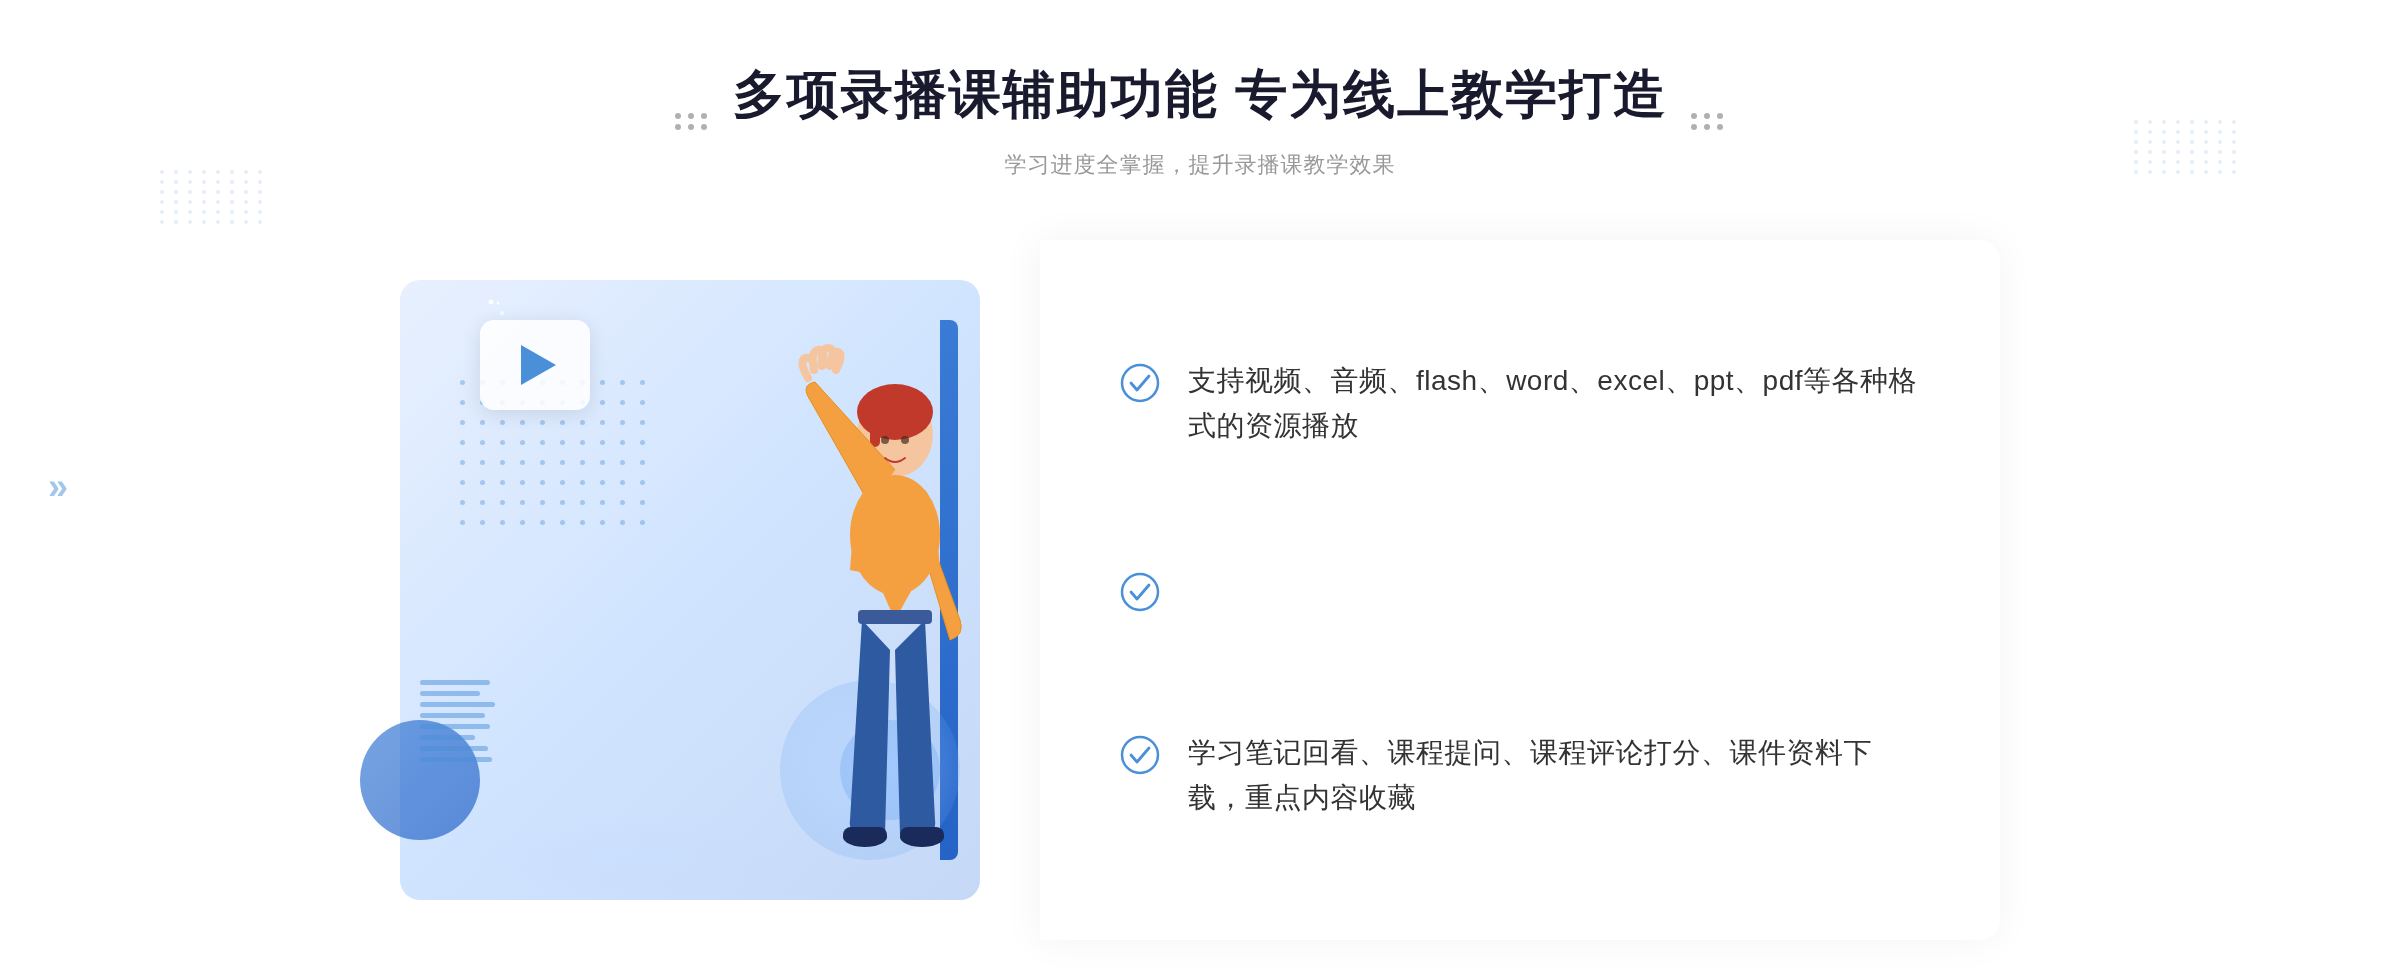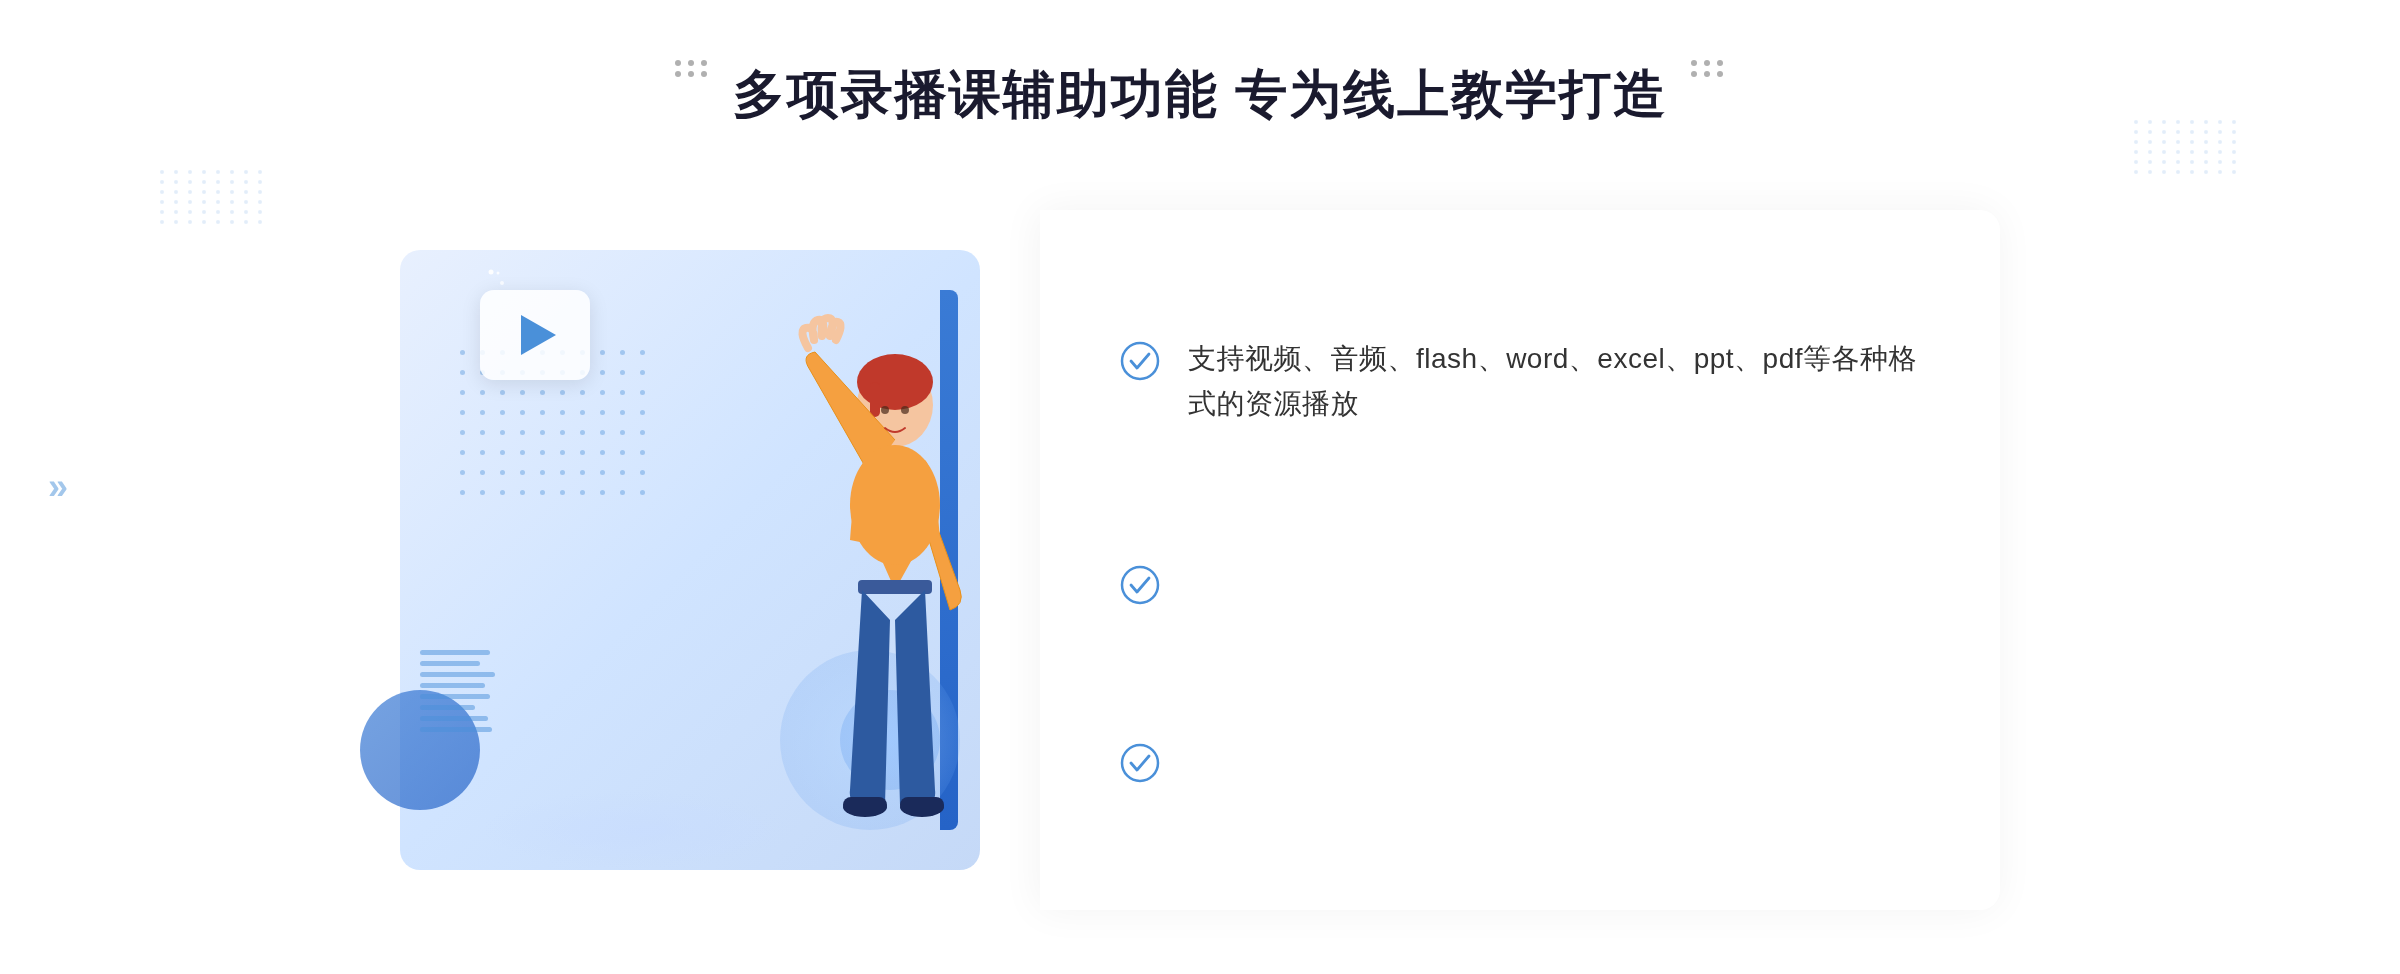--- a/index.html
+++ b/index.html
@@ -57,21 +57,21 @@
 
     
     .header-section {
       text-align: center;
       margin-bottom: 60px;
       position: relative;
     }
 
     .title-row {
       display: flex;
-      align-items: flex-start;
+      align-items: flex-end;
       justify-content: center;
       gap: 24px;
       margin-bottom: 20px;
     }
 
     .title-deco-group {
       display: grid;
       grid-template-columns: repeat(3, 8px);
       gap: 5px;
     }
@@ -327,20 +327,21 @@
 
       <div class="title-deco-group">
         <div class="title-deco-dot"></div>
           <div class="title-deco-dot"></div>
           <div class="title-deco-dot"></div>
         <div class="title-deco-dot"></div>
           <div class="title-deco-dot"></div>
           <div class="title-deco-dot"></div>
       </div>
     </div>
+    <p class="sub-title">学习进度全掌握，提升录播课教学效果</p>
   </div>
 
   <div class="content-area">
 
     <div class="illustration-area">
 
       <div class="bg-card"></div>
 
       <div class="blue-bar"></div>
 
@@ -517,20 +518,21 @@
         </div>
       </div>
 
       <div class="feature-item">
         <div class="check-icon">
           <svg viewBox="0 0 40 40" xmlns="http://www.w3.org/2000/svg">
             <circle cx="20" cy="20" r="18" fill="none" stroke="#4a90d9" stroke-width="2.5"></circle>
             <polyline points="11,20 17,27 29,13" fill="none" stroke="#4a90d9" stroke-width="2.8" stroke-linecap="round" stroke-linejoin="round"></polyline>
           </svg>
         </div>
+        <span class="feature-text">学习笔记回看、课程提问、课程评论打分、课件资料下载，重点内容收藏</span>
       </div>
 
 
     </div>
   </div>
 
   <div style="position:absolute; left:160px; top:170px; z-index:0; opacity:0.25;">
     <div class="dots-pattern">
       <div class="dot"></div>
         <div class="dot"></div>

